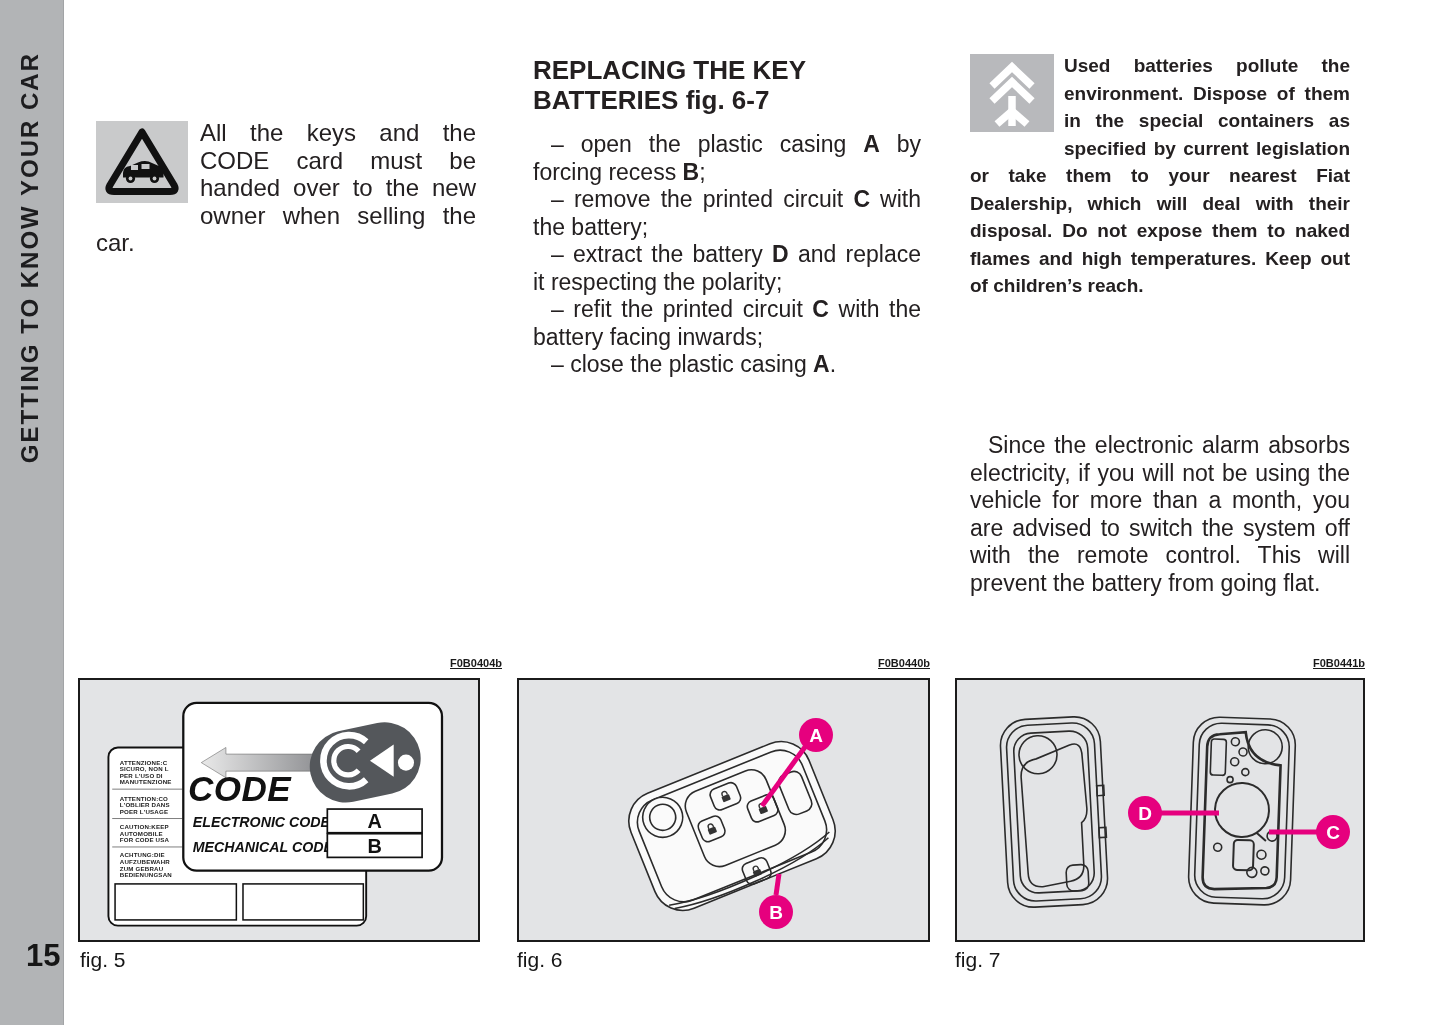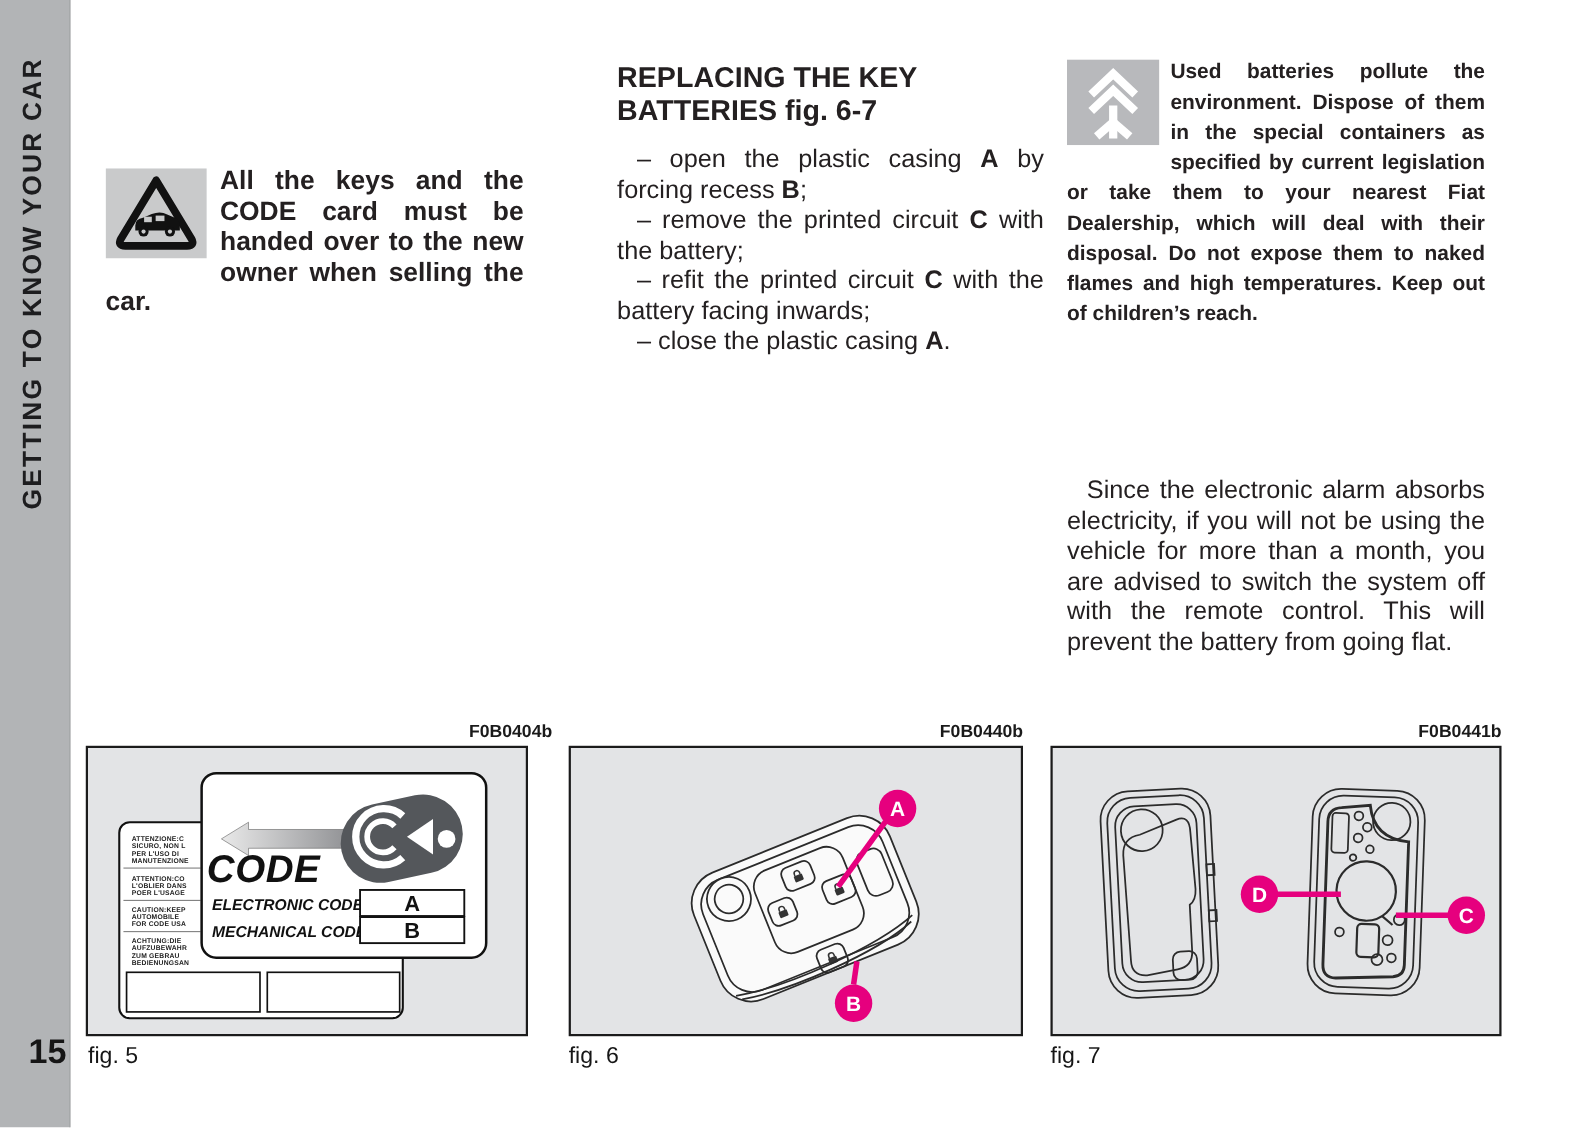--- a/index.html
+++ b/index.html
@@ -12,38 +12,38 @@
   .vertical-label{
     position:absolute;left:16px;top:52px;
     writing-mode:vertical-rl;transform:rotate(180deg);
     font-size:24px;font-weight:bold;letter-spacing:2px;white-space:nowrap;color:#1d1d1f;
   }
   .pagenum{position:absolute;left:26px;top:938px;font-size:31px;font-weight:bold;color:#161616;}
   
   .col{position:absolute;text-align:justify;font-size:23px;line-height:27.5px;}
   .col p{margin:0;text-indent:18px;}
   #col1{left:96px;top:55px;width:380px;}
-  #col2{left:533px;top:55px;width:388px;margin-left:28px;}
+  #col2{left:533px;top:55px;width:388px;}
   #col3{left:970px;top:52px;width:380px;}
   #col3-alarm{left:970px;top:432px;width:380px;}
   .heading{font-size:26px;line-height:30px;font-weight:bold;margin:0 0 16px 0;white-space:pre-line;text-align:left;text-indent:0;}
-  .warn-block{margin-top:96px;font-weight:bold;font-size:24px;line-height:27.5px;}
+  .warn-block{margin-top:64px;font-weight:normal;font-size:24px;line-height:27.5px;}
   .warn-block .blocktext{text-indent:0;}
   .icon-box{float:left;margin:2px 12px 4px 0;}
   .eco-block{font-weight:bold;font-size:19px;line-height:27.5px;}
   .eco-block .blocktext{text-indent:0;}
   .li{margin:13.5px 0 0 0;text-indent:18px;}
   .li b{font-weight:bold;}
   
   .panel{position:absolute;top:678px;height:264px;background:var(--panel-gray,#e3e4e6);border:2px solid #1b1b1b;box-sizing:border-box;}
   #panel5{left:78px;width:402px;}
   #panel6{left:517px;width:413px;}
   #panel7{left:955px;width:410px;}
   .panel svg{display:block;width:100%;height:100%;}
-  .figcode{position:absolute;top:657px;font-size:16px;font-weight:bold;text-align:right;color:#1a1a1a;}
+  .figcode{position:absolute;top:657px;font-size:11px;font-weight:bold;text-align:right;color:#1a1a1a;text-decoration:underline;}
   #code5{left:78px;width:424px;}
   #code6{left:517px;width:413px;}
   #code7{left:955px;width:410px;}
   .figcaption{position:absolute;top:948px;font-size:21px;font-weight:normal;color:#161616;}
   #cap5{left:80px;} #cap6{left:517px;} #cap7{left:955px;}
   
   .tiny-label{font-family:"Liberation Sans",sans-serif;font-weight:bold;font-size:6.5px;letter-spacing:.2px;fill:#222;}
   .code-big{font-family:"Liberation Sans",sans-serif;font-weight:bold;font-style:italic;font-size:37px;letter-spacing:.5px;fill:#111;}
   .code-row{font-family:"Liberation Sans",sans-serif;font-weight:bold;font-style:italic;font-size:15px;fill:#111;}
   .code-letter{font-family:"Liberation Sans",sans-serif;font-weight:bold;font-size:21px;fill:#111;text-anchor:middle;}
@@ -76,20 +76,21 @@
     <span class="blocktext">All the keys and the CODE card must be handed over to the new owner when selling the car.</span>
   </div>
 </div>
 
 <div class="col" id="col2">
   <h1 class="heading">REPLACING THE KEY
 BATTERIES fig. 6-7</h1>
   <div>
       <p class="li">– open the plastic casing <b>A</b> by forcing recess <b>B</b>;</p>
       <p class="li">– remove the printed circuit <b>C</b> with the battery;</p>
+      <p class="li">– extract the battery <b>D</b> and replace it respecting the polarity;</p>
       <p class="li">– refit the printed circuit <b>C</b> with the battery facing inwards;</p>
       <p class="li">– close the plastic casing <b>A</b>.</p>
     </div>
 </div>
 
 <div class="col" id="col3">
   <div class="eco-block">
     <span class="icon-box" style="margin-right:10px">
       <svg width="84" height="78" viewBox="0 0 84 78" aria-hidden="true">
         <rect width="84" height="78" style="fill:var(--icon-gray2,#b8b9bc)"></rect>

